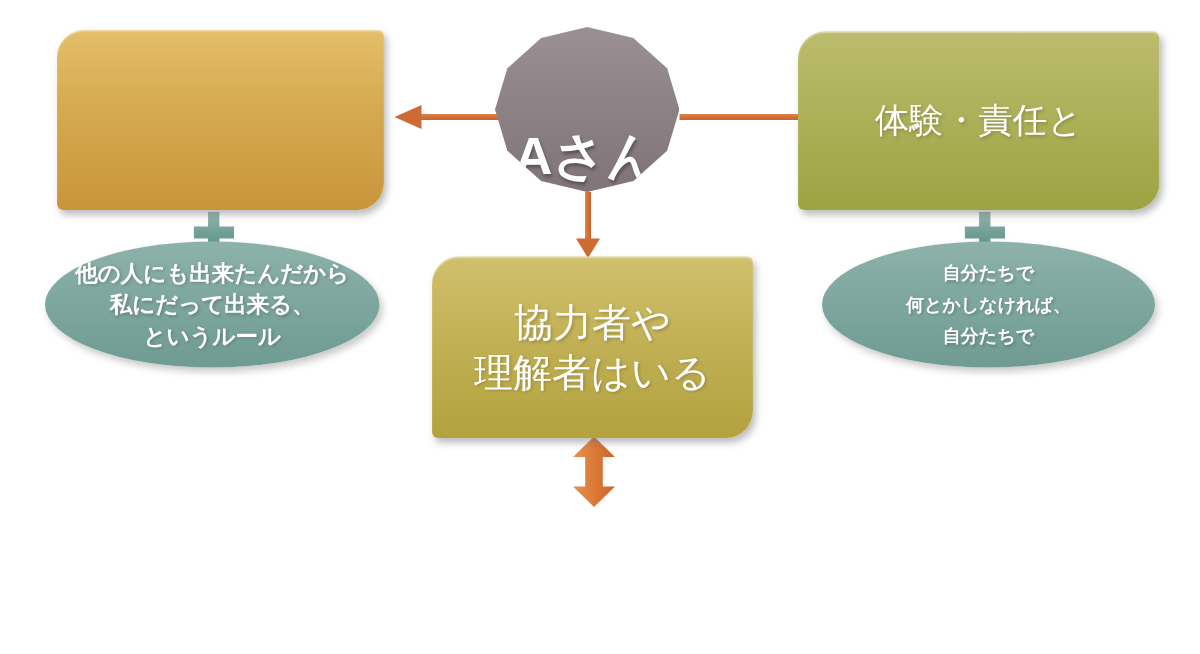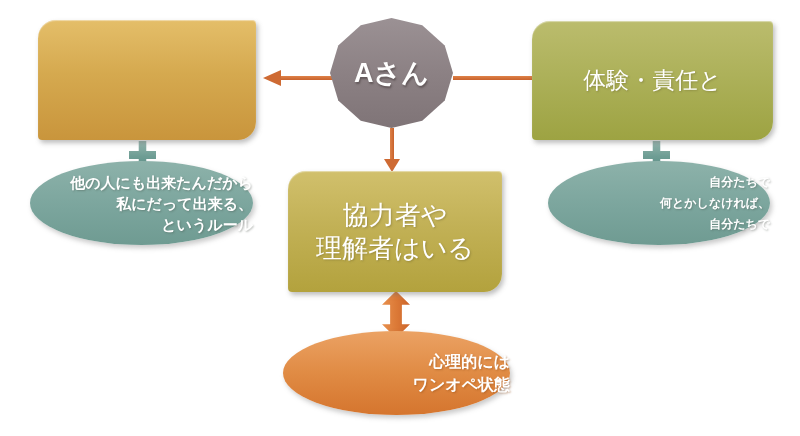--- a/index.html
+++ b/index.html
@@ -37,31 +37,31 @@
   .box-center { left: 288px; top: 171px; width: 214px; height: 121px;
                 background: linear-gradient(180deg, #D1C06C 0%, #C2B156 45%, #B3A23D 100%);
                 font-size: 26px; line-height: 33px; }
 
   
   .polygon {
     left: 330px; top: 18px; width: 123px; height: 110px;
     background: linear-gradient(180deg, #9B9194 0%, #8C8184 50%, #7F7477 100%);
     clip-path: polygon(100% 50%, 93.3% 75%, 75% 93.3%, 50% 100%, 25% 93.3%, 6.7% 75%,
                        0% 50%, 6.7% 25%, 25% 6.7%, 50% 0%, 75% 6.7%, 93.3% 25%);
-    font-size: 27px; font-weight: bold;
+    font-size: 35px; font-weight: bold;
     text-shadow: 1px 2px 2px rgba(60,50,50,0.5);
+    justify-content: flex-end;
   }
 
   
   .ellipse {
     border-radius: 50%;
     font-weight: bold;
     box-shadow: 2px 3px 5px rgba(120,120,120,0.4);
     text-shadow: 1px 1px 2px rgba(60,70,60,0.35);
-    align-items: flex-end;
   }
   .ellipse-left   { left: 30px;  top: 161px; width: 223px; height: 84px;
                     background: linear-gradient(180deg, #8DB2AA 0%, #7BA59D 55%, #6F9B92 100%);
                     font-size: 15px; line-height: 21px; }
   .ellipse-right  { left: 548px; top: 161px; width: 222px; height: 84px;
                     background: linear-gradient(180deg, #8DB2AA 0%, #7BA59D 55%, #6F9B92 100%);
                     font-size: 12px; line-height: 21px; }
   .ellipse-bottom { left: 283px; top: 331px; width: 227px; height: 84px;
                     background: linear-gradient(180deg, #EBA264 0%, #E08B44 50%, #D5752E 100%);
                     font-size: 16px; line-height: 23px;
@@ -140,18 +140,14 @@
     <span>私にだって出来る、</span>
     <span>というルール</span>
   </div>
 
   <div class="shape ellipse ellipse-right">
     <span>自分たちで</span>
     <span>何とかしなければ、</span>
     <span>自分たちで</span>
   </div>
 
-  <div class="shape ellipse ellipse-bottom">
-    <span>心理的には</span>
-    <span>ワンオペ状態</span>
-  </div>
 
 </div>
 
 </body></html>

